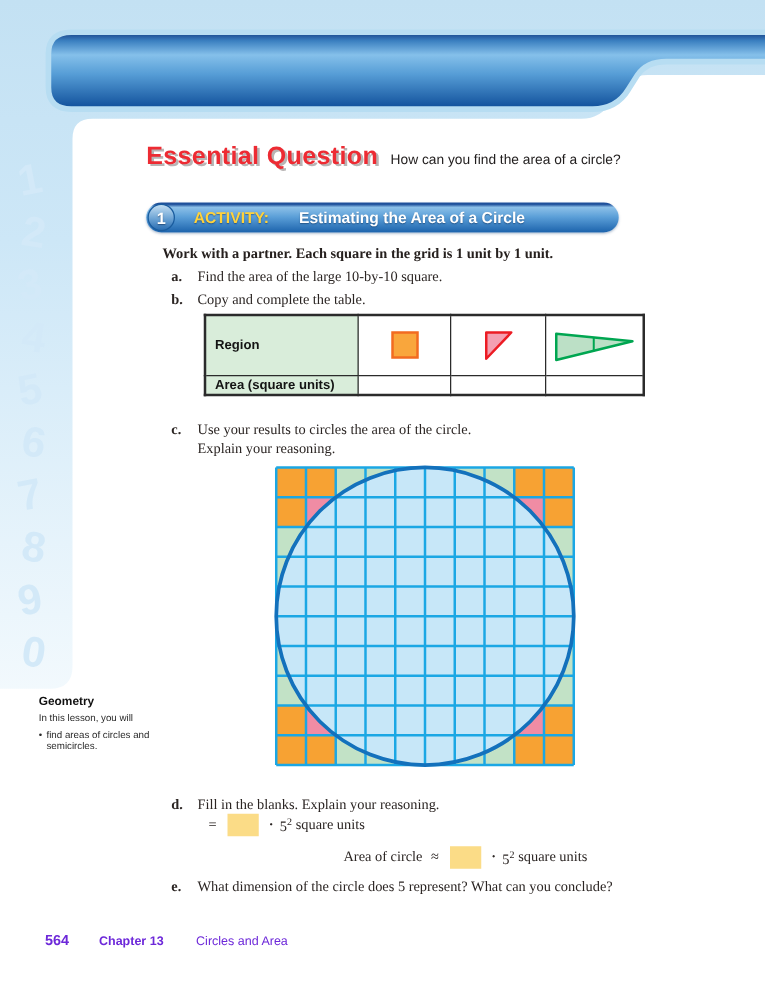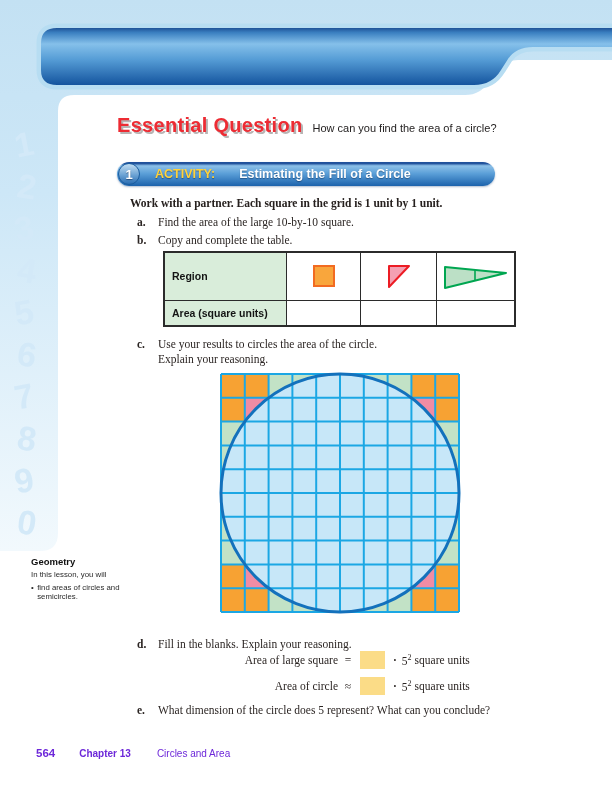--- a/index.html
+++ b/index.html
@@ -70,21 +70,21 @@
   .region-table{
     position:absolute;left:163px;top:251px;z-index:2;
     border-collapse:collapse;border:2px solid #2b2b2b;
   }
   .region-table td{border:1.2px solid #2b2b2b;}
   .region-table .hdr{
     background:#d9edda;font-family:"Liberation Sans",sans-serif;
     font-weight:bold;font-size:10.5px;color:#141414;padding:0 0 0 7px;text-align:left;
   }
   .r1{height:48px;}
-  .r2{height:26px;}
+  .r2{height:16px;}
   .c1{width:114px;}
   .c2{width:71px;text-align:center;vertical-align:middle;}
   .c3{width:73px;text-align:center;vertical-align:middle;}
   .c4{width:75px;text-align:center;vertical-align:middle;}
   .shape-svg{display:block;margin:0 auto;}
 
   
   .grid-figure{position:absolute;left:219px;top:372px;z-index:2;}
 
   
@@ -152,21 +152,21 @@
     </div>
 
   <div class="eq-row">
     <span class="eq-label">Essential Question</span>
     <span class="eq-question">How can you find the area of a circle?</span>
   </div>
 
   <div class="activity-banner">
     <div class="activity-badge">1</div>
     <div class="activity-text">
-      <span class="activity-label">ACTIVITY:</span><span class="activity-title">Estimating the Fill of a Circle</span>
+      <span class="activity-label">ACTIVITY:</span><span class="activity-title">Estimating the Area of a Circle</span>
     </div>
   </div>
 
   <div class="intro">Work with a partner. Each square in the grid is 1 unit by 1 unit.</div>
 
   <div class="item" style="left:137px;top:215px;">
     <span class="letter">a.</span><span>Find the area of the large 10-by-10 square.</span>
   </div>
   <div class="item" style="left:137px;top:233px;">
     <span class="letter">b.</span><span>Copy and complete the table.</span>
@@ -267,21 +267,20 @@
         <line x1="2" y1="242" x2="242" y2="242" stroke="#1ba7e4" stroke-width="2"></line>
         <circle cx="122" cy="122" r="120" fill="none" stroke="#1371bc" stroke-width="3"></circle>
       </svg>
   </div>
 
   <div class="item" style="left:137px;top:637px;">
     <span class="letter">d.</span><span>Fill in the blanks. Explain your reasoning.</span>
   </div>
 
   <div class="eqn" style="top:651px;">
-    <span class="lhs">Area of large square</span>
     <span class="rel">=</span>
     <span class="blank"></span>
     <span class="dot">·</span>
     <span><span>5</span><sup>2</sup></span>
     <span class="units">square units</span>
   </div>
   <div class="eqn" style="top:677px;">
     <span class="lhs">Area of circle</span>
     <span class="rel">≈</span>
     <span class="blank"></span>

